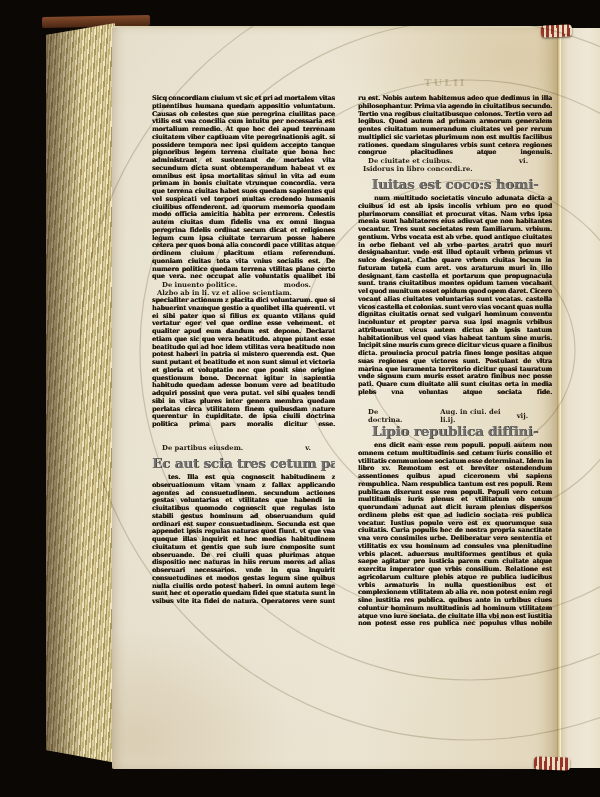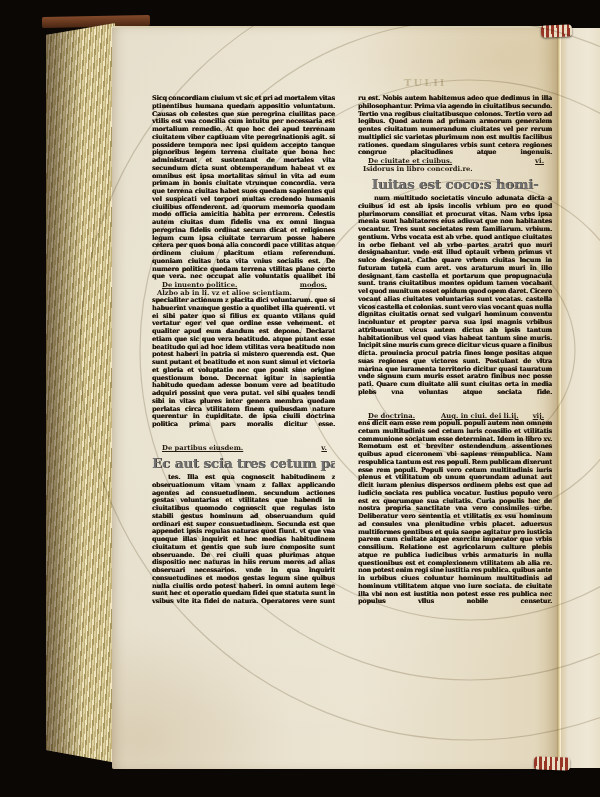--- a/index.html
+++ b/index.html
@@ -28,38 +28,38 @@
       background:linear-gradient(90deg,#d7c7a2 0,#e9e1cd 20%,#efe8d6 70%,#e9e0c9 100%);}
   .crease{position:absolute;left:557px;top:26px;width:4px;height:742px;
       background:linear-gradient(90deg,rgba(120,90,40,.35),#e4d49f 55%,rgba(255,250,235,.9));}
   
   .band{position:absolute;border-radius:4px;
       background:repeating-linear-gradient(90deg,#973527 0 2.6px,#e9ddc4 2.6px 5.2px);
       box-shadow:0 1px 2px rgba(0,0,0,.6);}
   .band.top{left:541px;top:25px;width:31px;height:12px;transform:rotate(-2deg);}
   .band.bottom{left:534px;top:757px;width:36px;height:13px;transform:rotate(2deg);}
   
-  .ghost{position:absolute;left:404px;top:74px;width:70px;height:18px;
+  .ghost{position:absolute;left:424px;top:74px;width:70px;height:18px;
       font:bold 10px/18px "DejaVu Serif",serif;letter-spacing:2px;color:#a8986f;
       opacity:.55;filter:blur(.6px);}
   
   .col{position:absolute;top:95px;height:536px;}
   .col.left{left:152px;width:183px;}
   .col.right{left:358px;width:194px;}
   .blk{color:#241a10;}
   .blk.body{font:bold 6.4px/7.75px "DejaVu Serif",serif;text-align:justify;text-align-last:justify;
       overflow:hidden;letter-spacing:-.15px;word-spacing:-.6px;text-shadow:.25px 0 0 #241a10;}
   .blk.heading + .blk.body{text-indent:16px;}
   .blk.heading{height:22px;line-height:23px;font-size:13.5px;font-weight:bold;text-align:center;
       white-space:nowrap;overflow:hidden;letter-spacing:-.2px;color:#737373;
       text-shadow:.4px 0 0 #170f08;}
   .blk.rubric{display:flex;align-items:center;height:8px;font:bold 6.8px/8px "DejaVu Serif",serif;
-      padding-left:10px;text-decoration:underline;}
+      padding-left:10px;}
   .blk.rubric .rmid{margin-left:26px;}
-  .blk.rubric .rnum{margin-left:auto;margin-right:8px;}
+  .blk.rubric .rnum{margin-left:auto;margin-right:24px;}
   .blk.source{height:8px;font:bold 6.8px/8px "DejaVu Serif",serif;padding-left:5px;}
   
   .wm{position:absolute;left:0;top:0;pointer-events:none;mix-blend-mode:multiply;opacity:.5;}
 </style>
 </head>
 <body>
 
 <div class="scene">
   <div class="cover-edge"></div>
   <div class="stack"></div>
@@ -94,20 +94,21 @@
         <span class="rnum">vi.</span>
       </div>
       <div class="blk source">Isidorus in libro concordi.re.</div>
       <div class="blk heading">Iuitas est coco:s homi-</div>
       <div class="blk body" style="height: 217px;">num multitudo societatis vinculo adunata dicta a ciuibus id est ab ipsis incolis vrbium pro eo quod plurimorum consiliat et procurat vitas. Nam vrbs ipsa menia sunt habitatores eius adiuvat que non habitantes vocantur. Tres sunt societates rem familiarum. vrbium. gentium. Vrbs vocata est ab vrbe. quod antique ciuitates in orbe fiebant vel ab vrbo partes aratri quo muri designabantur. vnde est illud optauit vrbem primus vt sulco designat. Catho quare vrbem ciuitas locum in futuram tutela cum aret. vos araturum muri in illo designant tam castella et portarum que propugnacula sunt. trans ciuitatibus montes opidum tamen vocabant vel quod munitum esset opidum quod opem daret. Cicero vocant alias ciuitates voluntarias sunt vocatas. castella vicos castella et colonias. sunt vero vias vocant quas nulla dignitas ciuitatis ornat sed vulgari hominum conventu incoluntur et propter parva sua ipsi magnis vrbibus attribuuntur. vicus autem dictus ab ipsis tantum habitationibus vel quod vias habeat tantum sine muris. Incipit sine muris cum grece dicitur vicus quare a finibus dicta. prouincia procul patria fines longe positas atque suas regiones que victores sunt. Postulant de vltra marina que iuramenta territorio dicitur quasi tauratum vnde signum cum muris esset aratro finibus nec posse pati. Quare cum diuitate alii sunt ciuitas orta in media plebs vna voluntas atque sociata fide.</div>
       <div class="blk rubric">
         <span class="rlabel">De doctrina.</span>
         <span class="rmid">Aug. in ciui. dei li.ij.</span>
         <span class="rnum">vij.</span>
       </div>
+      <div class="blk heading">Lipio republica diffini-</div>
       <div class="blk body" style="height: 186px;">ens dicit eam esse rem populi. populi autem non omnem cetum multitudinis sed cetum iuris consilio et vtilitatis communione sociatum esse determinat. Idem in libro xv. Remotum est et breviter ostendendum assentiones quibus apud ciceronem vbi sapiens rempublica. Nam respublica tantum est res populi. Rem publicam dixerunt esse rem populi. Populi vero cetum multitudinis iuris plenus et vtilitatum ob unum quorundam adunat aut dicit iuram plenius dispersos ordinem plebs est que ad iudicio sociata res publica vocatur. Iustius populo vero est ex quorumque sua ciuitatis. Curia populis hec de nostra propria sanctitate vna vero consimiles urbe. Deliberatur vero sententia et vtilitatis ex vsu hominum ad consules vna plenitudine vrbis placet. aduersus multiformes gentibus et quia saepe agitatur pro iusticia parem cum ciuitate atque exercitu imperator que vrbis consilium. Relatione est agricolarum culture plebis atque re publica iudicibus vrbis armaturis in nulla questionibus est et complexionem vtilitatem ab alia re. non potest enim regi sine iustitia res publica. quibus ante in urbibus ciues coluntur hominum multitudinis ad hominum vtilitatem atque vno iure sociata. de ciuitate illa vbi non est iustitia non potest esse res publica nec populus vllus nobile censetur.</div>
     </div>
 
   <svg class="wm" width="600" height="797" viewBox="0 0 600 797">
     <g fill="none" stroke="#b5ac99" stroke-width="1.2">
       <circle cx="470" cy="350" r="105"></circle>
       <circle cx="470" cy="350" r="170"></circle>
       <circle cx="470" cy="350" r="270"></circle>
       <circle cx="470" cy="350" r="330"></circle>
       <circle cx="470" cy="350" r="390"></circle>

